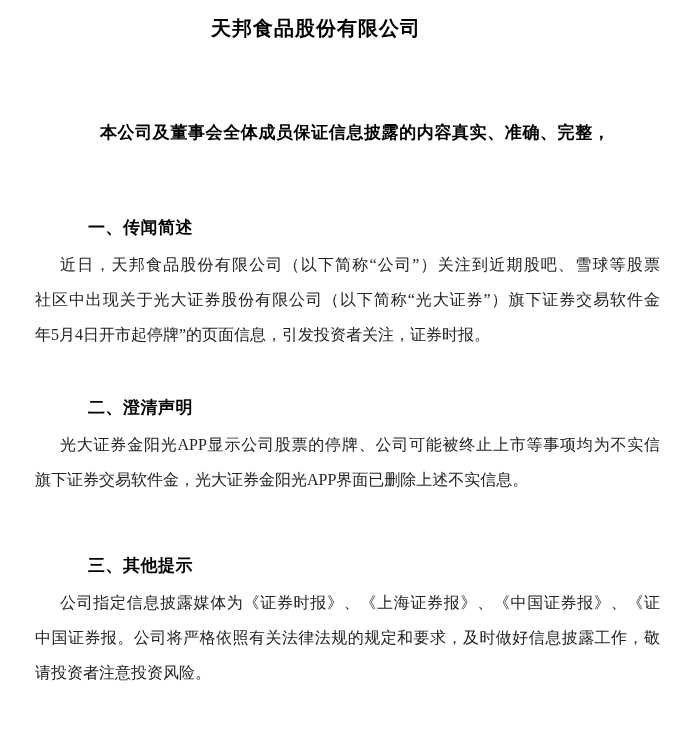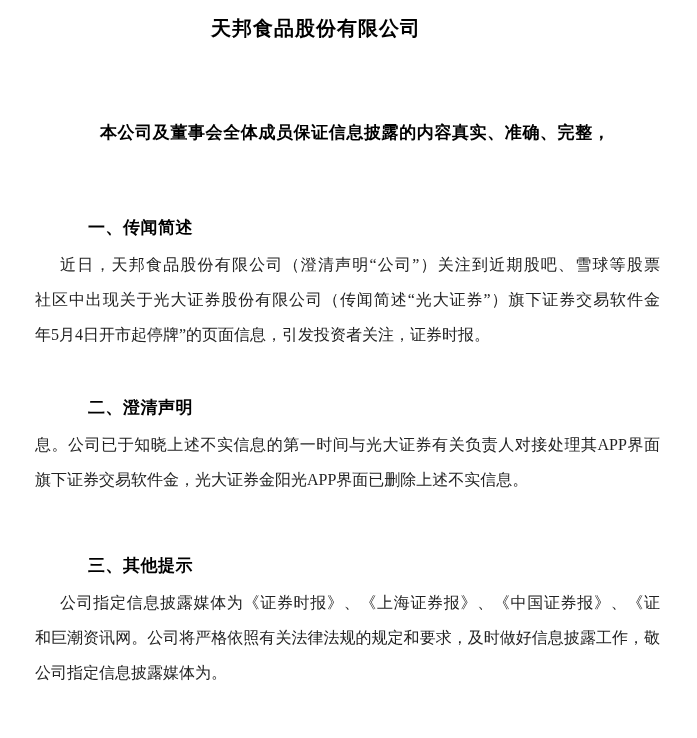--- a/index.html
+++ b/index.html
@@ -69,31 +69,31 @@
 <div class="page">
 
   <div class="abs title-line title1">天邦食品股份有限公司</div>
 
   <div class="abs statement">
     <div class="line first">本公司及董事会全体成员保证信息披露的内容真实、准确、完整，</div>
   </div>
 
   <div class="abs heading h1">一、传闻简述</div>
   <div class="abs para p1">
-    <div class="line first fill">近日，天邦食品股份有限公司（澄清声明“公司”）关注到近期股吧、雪球等股票</div>
-    <div class="line fill">社区中出现关于光大证券股份有限公司（传闻简述“光大证券”）旗下证券交易软件金</div>
+    <div class="line first fill">近日，天邦食品股份有限公司（以下简称“公司”）关注到近期股吧、雪球等股票</div>
+    <div class="line fill">社区中出现关于光大证券股份有限公司（以下简称“光大证券”）旗下证券交易软件金</div>
     <div class="line">年5月4日开市起停牌”的页面信息，引发投资者关注，证券时报。</div>
   </div>
 
   <div class="abs heading h2">二、澄清声明</div>
   <div class="abs para p2">
-    <div class="line fill">息。公司已于知晓上述不实信息的第一时间与光大证券有关负责人对接处理其APP界面</div>
+    <div class="line first fill">光大证券金阳光APP显示公司股票的停牌、公司可能被终止上市等事项均为不实信</div>
     <div class="line">旗下证券交易软件金，光大证券金阳光APP界面已删除上述不实信息。</div>
   </div>
 
   <div class="abs heading h3">三、其他提示</div>
   <div class="abs para p3">
     <div class="line first fill">公司指定信息披露媒体为《证券时报》、《上海证券报》、《中国证券报》、《证</div>
-    <div class="line fill">和巨潮资讯网。公司将严格依照有关法律法规的规定和要求，及时做好信息披露工作，敬</div>
-    <div class="line">公司指定信息披露媒体为。</div>
+    <div class="line fill">中国证券报。公司将严格依照有关法律法规的规定和要求，及时做好信息披露工作，敬</div>
+    <div class="line">请投资者注意投资风险。</div>
   </div>
 
 </div>
 
 </body></html>

